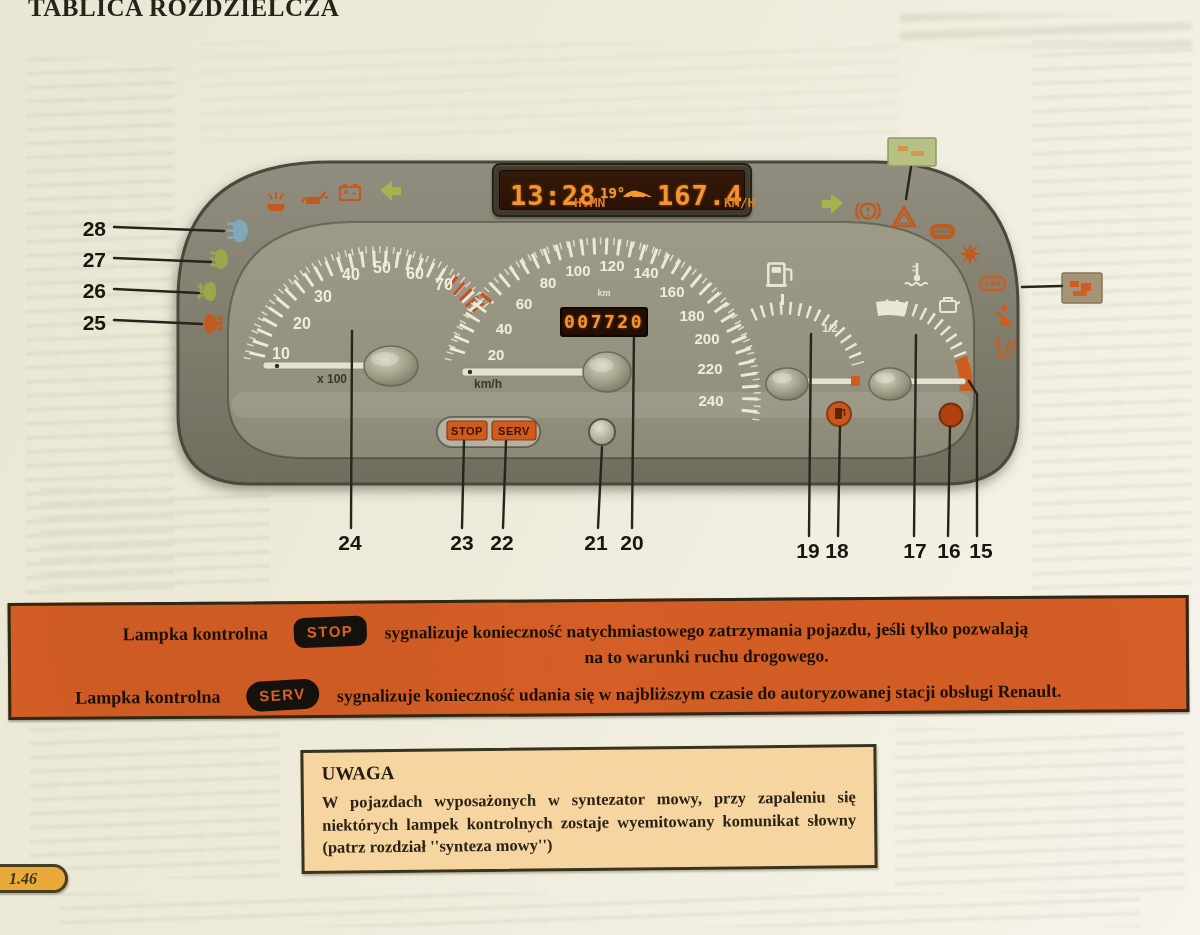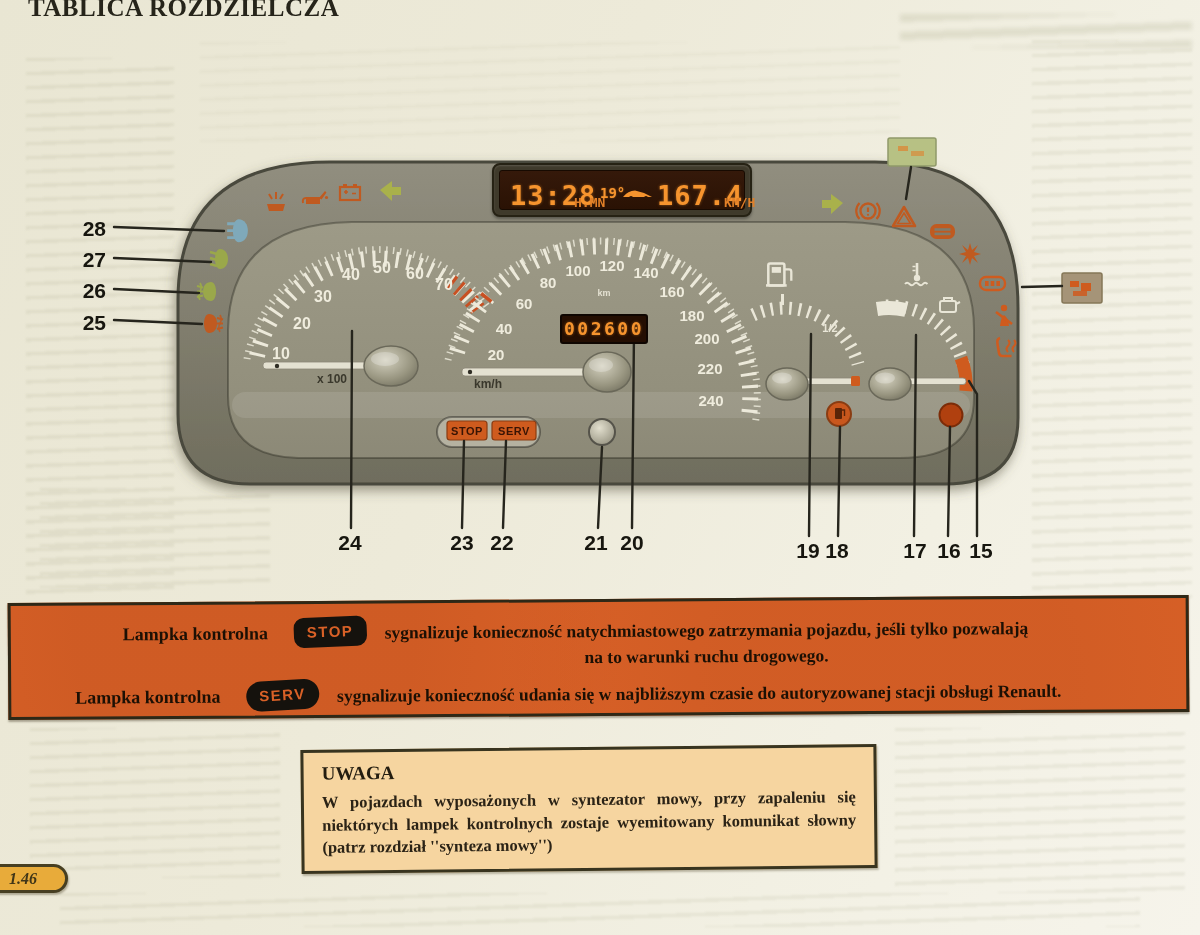--- a/index.html
+++ b/index.html
@@ -38,21 +38,21 @@
     background:linear-gradient(#35190a,#2a1204); border-radius:3px; border:1px solid #170a01; }
   .lcd-big { position:absolute; font-family:"DejaVu Sans Mono",monospace; font-weight:bold;
     font-size:27px; color:#f6942e; text-shadow:0 0 3px rgba(246,148,46,.55); letter-spacing:1px; }
   .lcd-mid { position:absolute; font-family:"DejaVu Sans Mono",monospace; font-weight:bold;
     font-size:14px; color:#f6942e; text-shadow:0 0 2px rgba(246,148,46,.5); }
   .lcd-sm  { position:absolute; font-family:"DejaVu Sans Mono",monospace; font-weight:bold;
     font-size:13px; color:#e07f28; }
   .lcd-car { position:absolute; left:122px; top:17px; }
 
   .odo { position:absolute; left:556px; top:288px; width:96px; }
-  .odo-unit { text-align:center; font-size:9px; font-weight:bold; color:#e4e1d2; margin-bottom:16px; }
+  .odo-unit { text-align:center; font-size:9px; font-weight:bold; color:#e4e1d2; margin-bottom:9px; }
   .odo-screen { margin:0 4px; height:26px; background:#240e02; border:2px solid #0f0601; border-radius:3px;
     text-align:center; font-family:"DejaVu Sans Mono",monospace; font-weight:bold; font-size:18px;
     letter-spacing:2.5px; color:#f6942e; line-height:26px; text-shadow:0 0 3px rgba(246,148,46,.5); }
 
   
   .stopserv-box { position:absolute; left:8px; top:599px; width:1181px; height:117px;
     background:#d96127; border:3px solid #2e2817; box-sizing:border-box;
     transform:rotate(-.4deg); box-shadow:0 2px 2px rgba(40,30,10,.35);
     background-image:radial-gradient(circle at 20% 30%, rgba(120,40,10,.10) 0 18%, rgba(0,0,0,0) 40%),
                      radial-gradient(circle at 75% 70%, rgba(120,40,10,.08) 0 20%, rgba(0,0,0,0) 45%); }
@@ -359,21 +359,21 @@
         <circle cx="9" cy="10" r="2" fill="#2d1505"></circle>
           <circle cx="24" cy="10" r="2" fill="#2d1505"></circle>
       </svg>
       <span class="lcd-big" style="left:157px;top:9px">167.4</span>
       <span class="lcd-sm" style="left:224px;top:24px">KM/H</span>
     </div>
   </div>
 
   <div class="odo">
     <div class="odo-unit">km</div>
-    <div class="odo-screen">002600</div>
+    <div class="odo-screen">007720</div>
   </div>
 
   <div class="stopserv-box">
     <div class="ss-row ss-row-1">
       <span class="ss-label">Lampka kontrolna</span>
       <span class="ss-badge badge-stop">STOP</span>
       <div class="ss-text">
         <div>sygnalizuje konieczność natychmiastowego zatrzymania pojazdu, jeśli tylko pozwalają</div>
         <div class="ss-line2">na to warunki ruchu drogowego.</div>
       </div>

